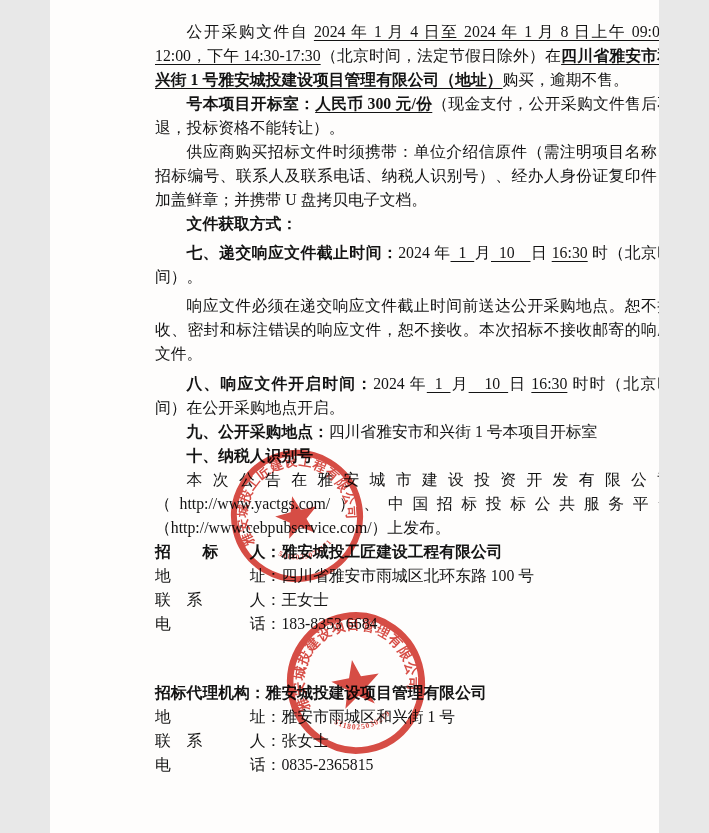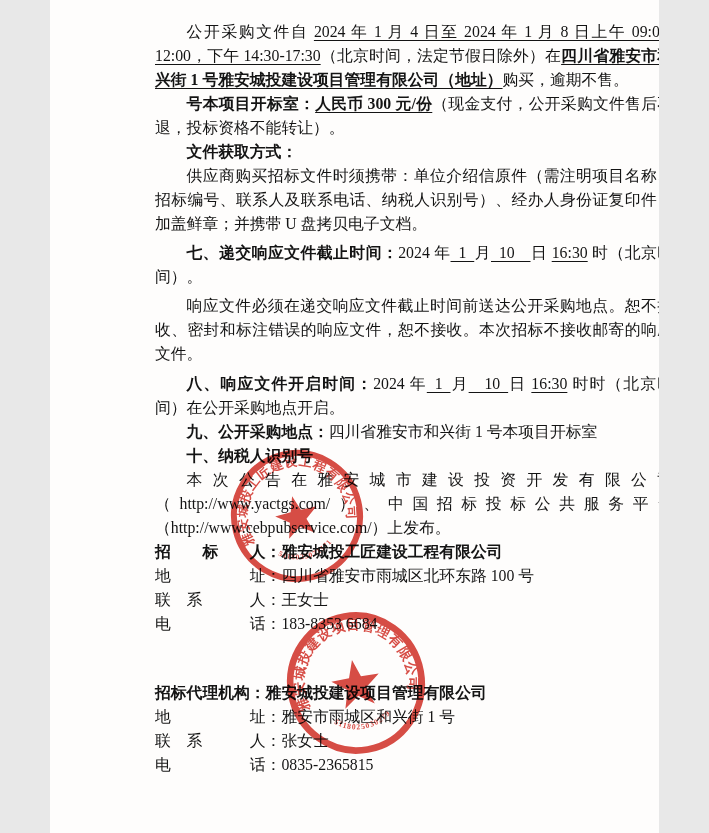--- a/index.html
+++ b/index.html
@@ -31,23 +31,23 @@
 <body>
 
 <div class="page">
 
   <div class="content">
 
     <p class="para"><span>公开采购文件自 </span><span class="u">2024 年 1 月 4 日至 2024 年 1 月 8 日上午 09:00-12:00，下午 14:30-17:30</span><span>（北京时间，法定节假日除外）在</span><span class="b u">四川省雅安市和兴街 1 号雅安城投建设项目管理有限公司（地址）</span><span>购买，逾期不售。</span></p>
 
     <p class="para"><span class="b">号本项目开标室：</span><span class="b u">人民币 300 元/份</span><span>（现金支付，公开采购文件售后不退，投标资格不能转让）。</span></p>
 
+    <p class="para">供应商购买招标文件时须携带：单位介绍信原件（需注明项目名称、招标编号、联系人及联系电话、纳税人识别号）、经办人身份证复印件，加盖鲜章；并携带 U 盘拷贝电子文档。</p>
+
     <p class="para b">文件获取方式：</p>
-
-    <p class="para">供应商购买招标文件时须携带：单位介绍信原件（需注明项目名称、招标编号、联系人及联系电话、纳税人识别号）、经办人身份证复印件，加盖鲜章；并携带 U 盘拷贝电子文档。</p>
 
     <p class="para gap-s"><span class="b">七、递交响应文件截止时间：</span><span>2024 年</span><span class="u"> 1 </span><span>月</span><span class="u"> 10  </span><span>日 </span><span class="u">16:30</span><span> 时（北京时间）。</span></p>
 
     <p class="para gap-s">响应文件必须在递交响应文件截止时间前送达公开采购地点。恕不接收、密封和标注错误的响应文件，恕不接收。本次招标不接收邮寄的响应文件。</p>
 
     <p class="para gap-m"><span class="b">八、响应文件开启时间：</span><span>2024 年</span><span class="u"> 1 </span><span>月</span><span class="u">  10 </span><span>日 </span><span class="u">16:30</span><span> 时时（北京时间）在公开采购地点开启。</span></p>
 
     <p class="para"><span class="b">九、公开采购地点：</span><span>四川省雅安市和兴街 1 号本项目开标室</span></p>
 
     <p class="para b">十、纳税人识别号</p>

